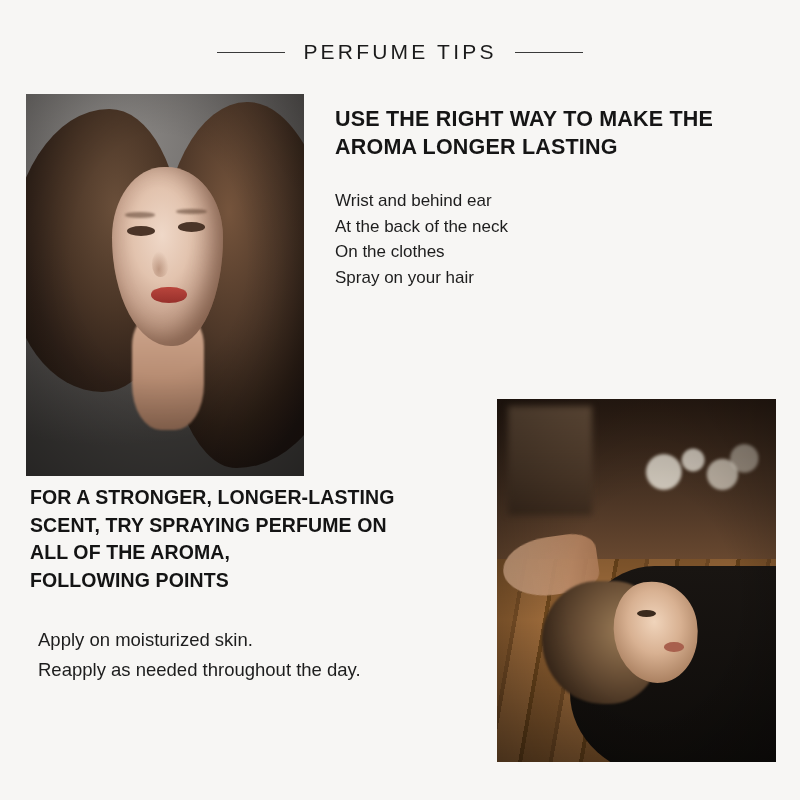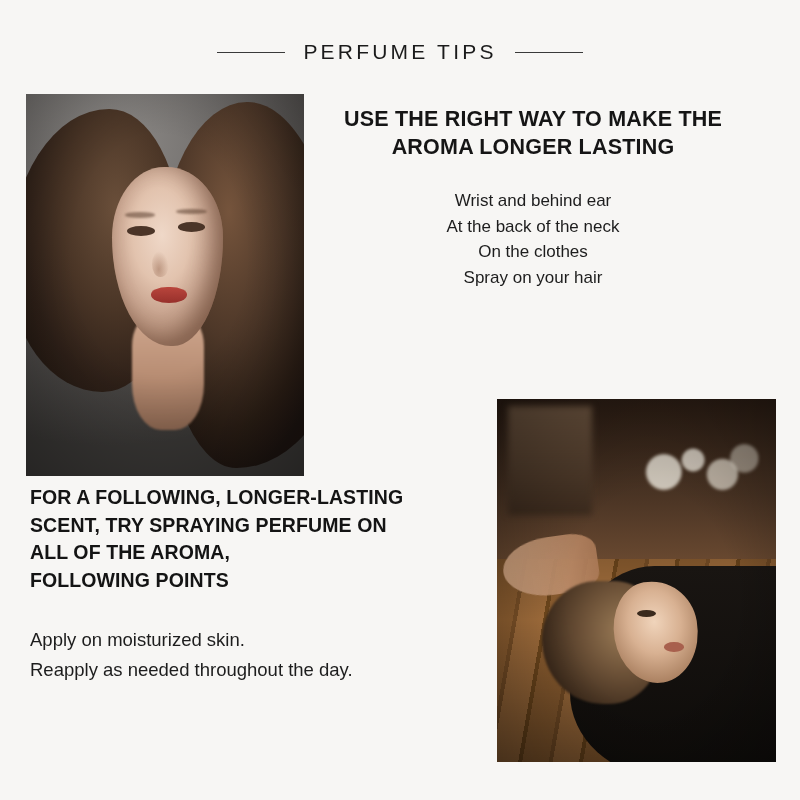--- a/index.html
+++ b/index.html
@@ -66,24 +66,23 @@
     top: 327px;
     width: 279px;
     height: 363px;
     overflow: hidden;
     background: #2b211a;
   }
 
   
   .block-top {
     position: absolute;
-    left: 313px;
+    left: 335px;
     top: 33px;
     width: 440px;
-    text-align: center;
   }
   .heading {
     font-size: 21.5px;
     font-weight: 700;
     line-height: 1.32;
     letter-spacing: 0.2px;
     color: #151515;
     margin: 0;
   }
   .bullet-list {
@@ -116,20 +115,21 @@
   .heading-2 .ln { display: block; }
   .tips-list {
     margin: 30px 0 0 0;
     padding: 0;
     list-style: none;
   }
   .tips-list li {
     font-size: 18.5px;
     line-height: 1.62;
     color: #1d1d1d;
+    margin-left: 8px;
   }
 
   
   .p1-bg {
     position: absolute;
     inset: 0;
     background:
       radial-gradient(ellipse 120% 80% at 30% 12%, #8e8b88 0%, #6e6b69 38%, #4e4b49 70%, #3a3836 100%);
   }
   .p1-hair-left {
@@ -380,21 +380,21 @@
     <div class="p2-arm"></div>
     <div class="p2-hair"></div>
     <div class="p2-face"></div>
     <div class="p2-eye"></div>
     <div class="p2-lips"></div>
     <div class="p2-vignette"></div>
   </div>
 
   <div class="block-bottom">
     <h2 class="heading-2">
-      <span class="ln">FOR A FOLLOWING, LONGER-LASTING</span>
+      <span class="ln">FOR A STRONGER, LONGER-LASTING</span>
       <span class="ln">SCENT, TRY SPRAYING PERFUME ON</span>
       <span class="ln">ALL OF THE AROMA,</span>
       <span class="ln">FOLLOWING POINTS</span>
     </h2>
     <ul class="tips-list">
       <li>Apply on moisturized skin.</li>
       <li>Reapply as needed throughout the day.</li>
     </ul>
   </div>
 

